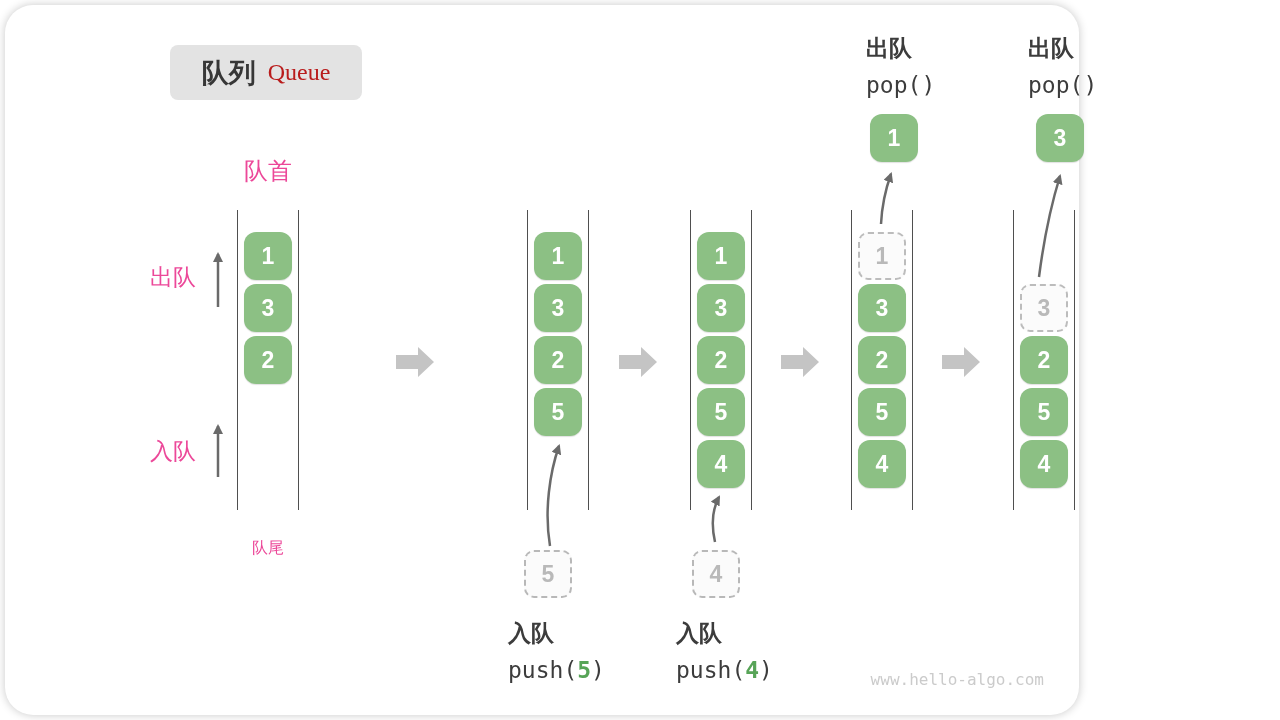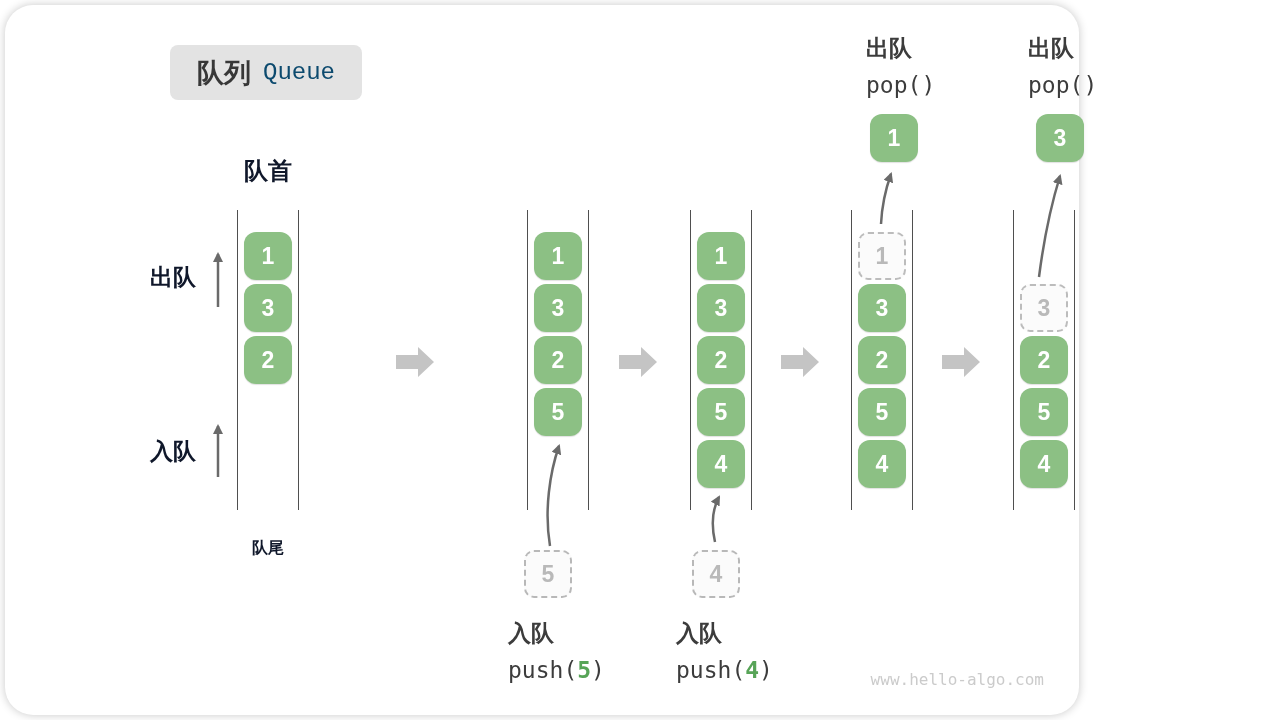--- a/index.html
+++ b/index.html
@@ -7,24 +7,24 @@
               font-family:"Liberation Sans","DejaVu Sans",sans-serif; }
   #canvas { position:relative; width:1084px; height:720px; background:#fff; }
   #card { position:absolute; left:5px; top:5px; right:5px; bottom:5px;
           background:#fff; border-radius:28px; box-shadow:0 0 10px rgba(0,0,0,0.22); }
 
   
   .title-badge { position:absolute; left:170px; top:45px; width:192px; height:55px;
                  background:#e3e3e3; border-radius:8px; display:flex; align-items:center;
                  justify-content:center; gap:12px; }
   .title-zh { font-size:27px; font-weight:bold; color:#373737; }
-  .title-en { font-size:24px; color:#0c4a6e; font-family:Liberation Mono, monospace; }
+  .title-en { font-size:24px; color:#b91c1c; font-family:Liberation Serif, serif; }
 
   
-  .cn-label { position:absolute; color:#0f172a; font-weight:bold; font-size:23px; white-space:nowrap; }
+  .cn-label { position:absolute; color:#ec4899; font-weight:normal; font-size:23px; white-space:nowrap; }
   .lbl-front  { left:208px; top:155px; width:120px; text-align:center; font-size:24px; }
   .lbl-rear   { left:208px; top:538px; width:120px; text-align:center; font-size:16px; }
   .lbl-deq    { left:150px; top:262px; }
   .lbl-enq    { left:150px; top:436px; }
 
   
   .queue { position:absolute; top:210px; width:62px; height:300px;
            border-left:1.5px solid #4f4f4f; border-right:1.5px solid #4f4f4f; }
   .q0 { left:237px; } .q1 { left:527px; } .q2 { left:690px; } .q3 { left:851px; } .q4 { left:1013px; }
 

